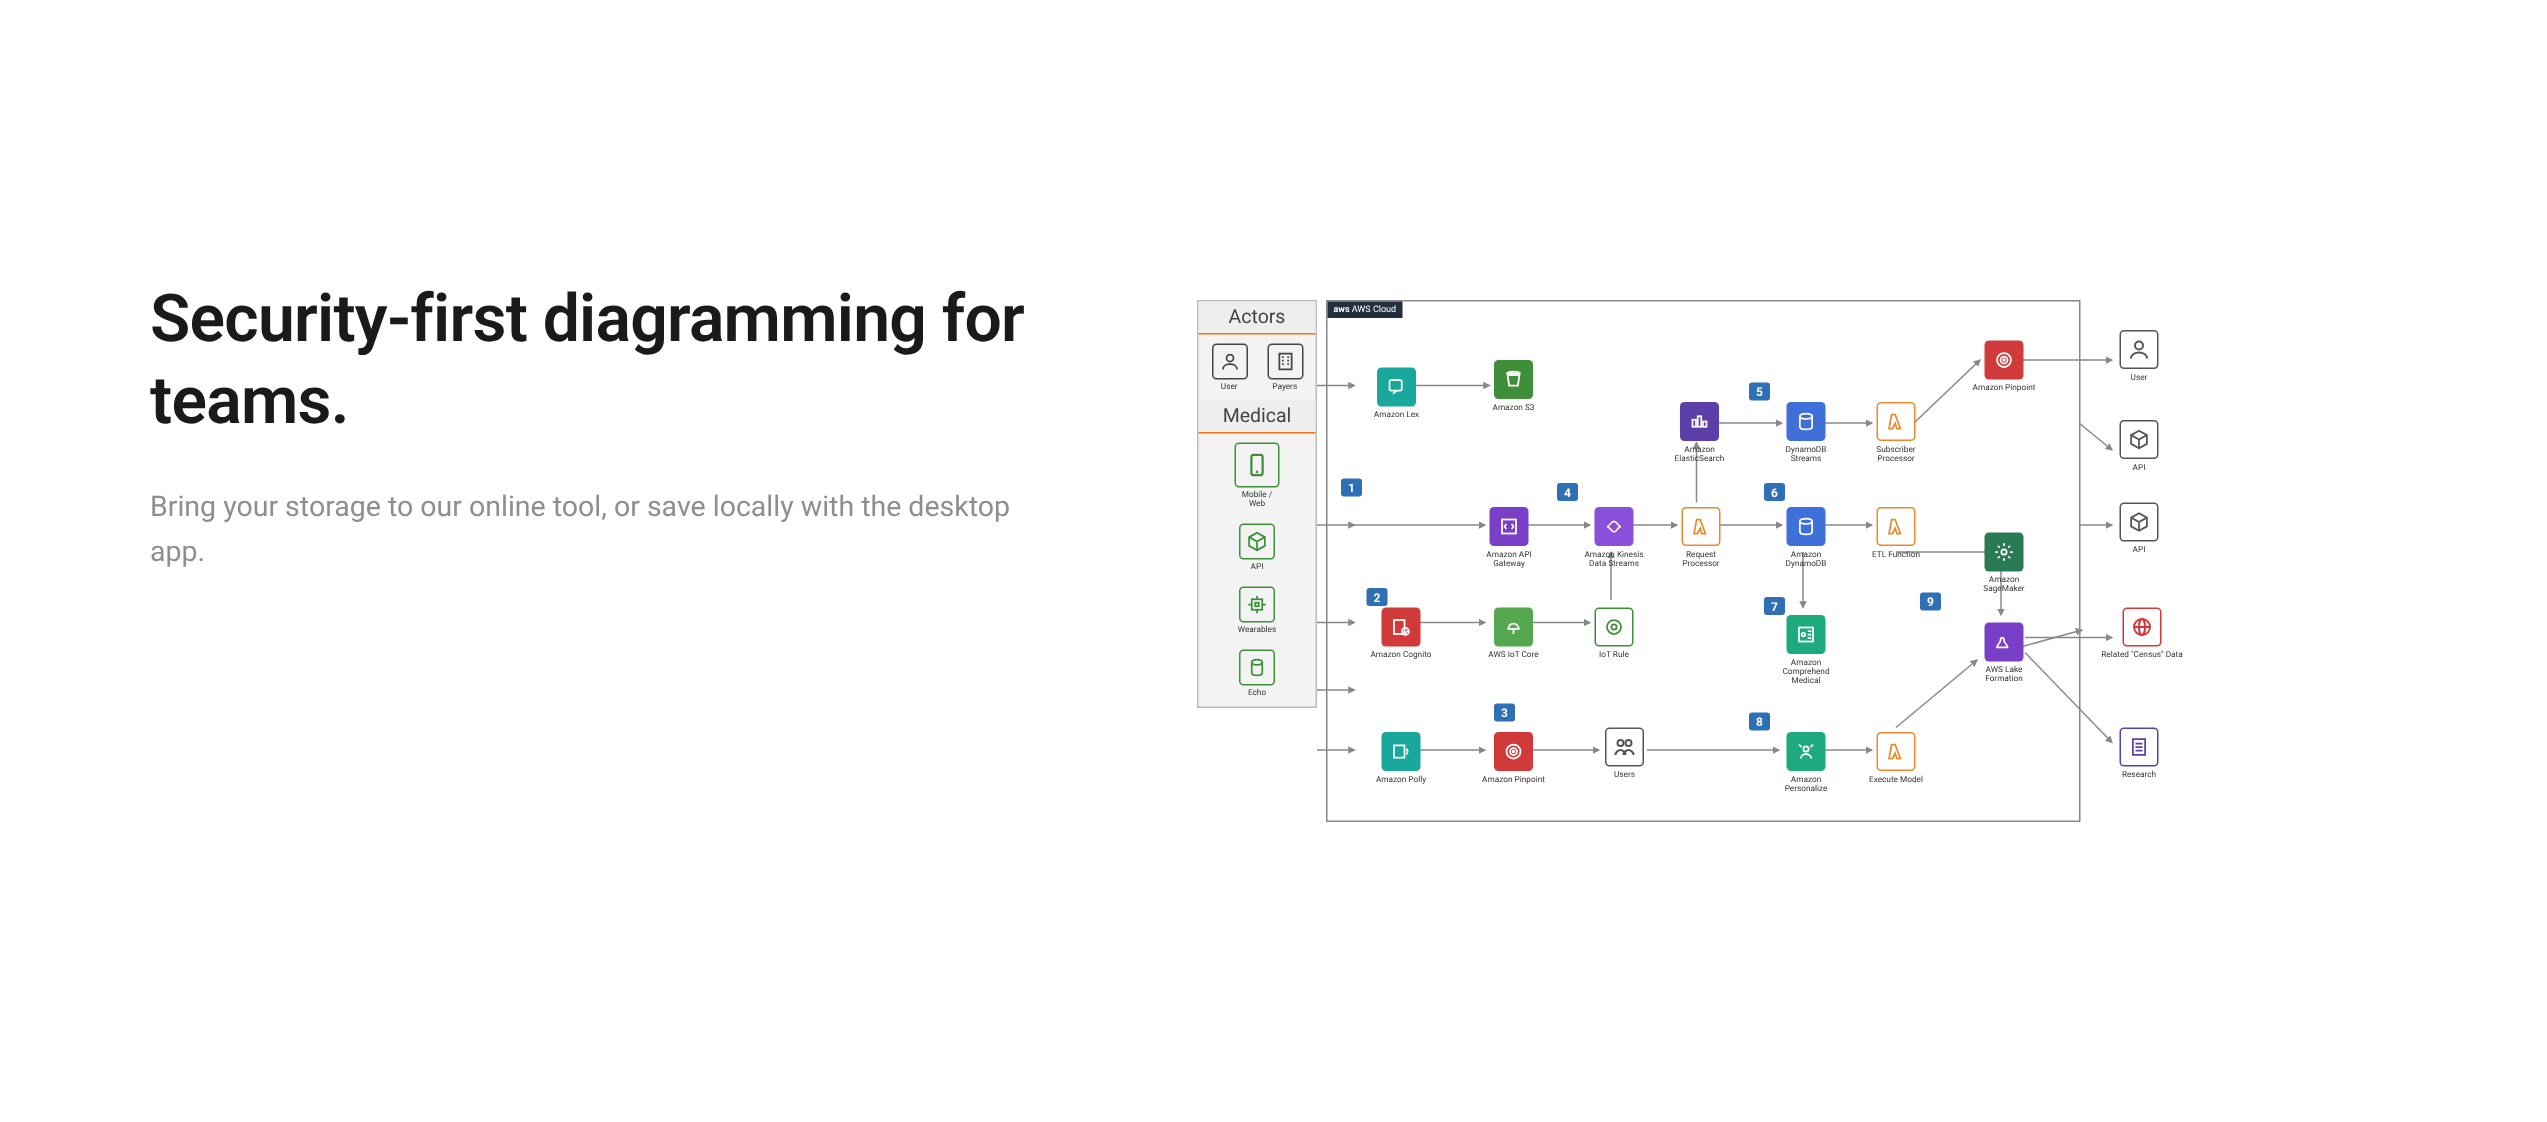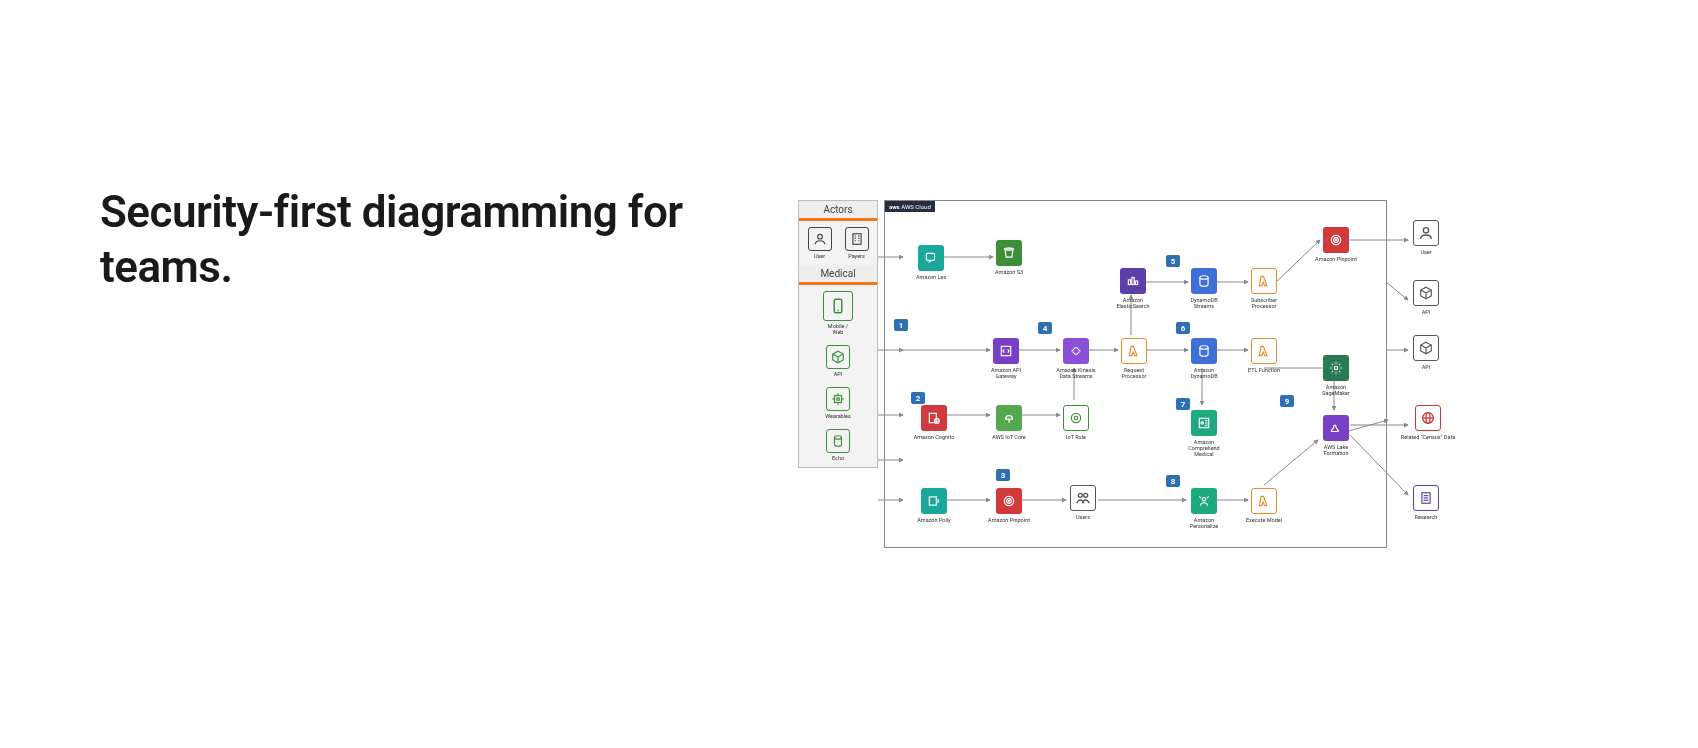--- a/index.html
+++ b/index.html
@@ -43,23 +43,23 @@
   .side {
     position: absolute;
     left: 0;
     top: 0;
     width: 80px;
     background: #f3f3f3;
     border: 1px solid #bbb;
   }
   .side-header {
     text-align: center;
-    font-size: 10px;
+    font-size: 13px;
     padding: 3px 0;
-    border-bottom: 3px solid #f97316;
+    border-bottom: 1px solid #f97316;
     background: #eee;
   }
   .side-body {
     padding: 6px 4px;
     display: flex;
     flex-wrap: wrap;
     justify-content: space-around;
     gap: 4px;
   }
   .side-body.col { flex-direction: column; align-items: center; gap: 10px; }
@@ -130,20 +130,21 @@
   .c-ogray  { color: #444; }
 
   
   .sym { width: 14px; height: 14px; }
 </style>
 </head>
 <body>
 
 <div class="hero">
   <h1>Security-first diagramming for teams.</h1>
+  <p>Bring your storage to our online tool, or save locally with the desktop app.</p>
 </div>
 
 <div class="diagram">
 
   <svg class="wire">
     <defs>
       <marker id="arr" viewBox="0 0 6 6" refX="5" refY="3" markerWidth="5" markerHeight="5" orient="auto">
         <path d="M0,0 L6,3 L0,6 Z" fill="#888"></path>
       </marker>
     </defs>

